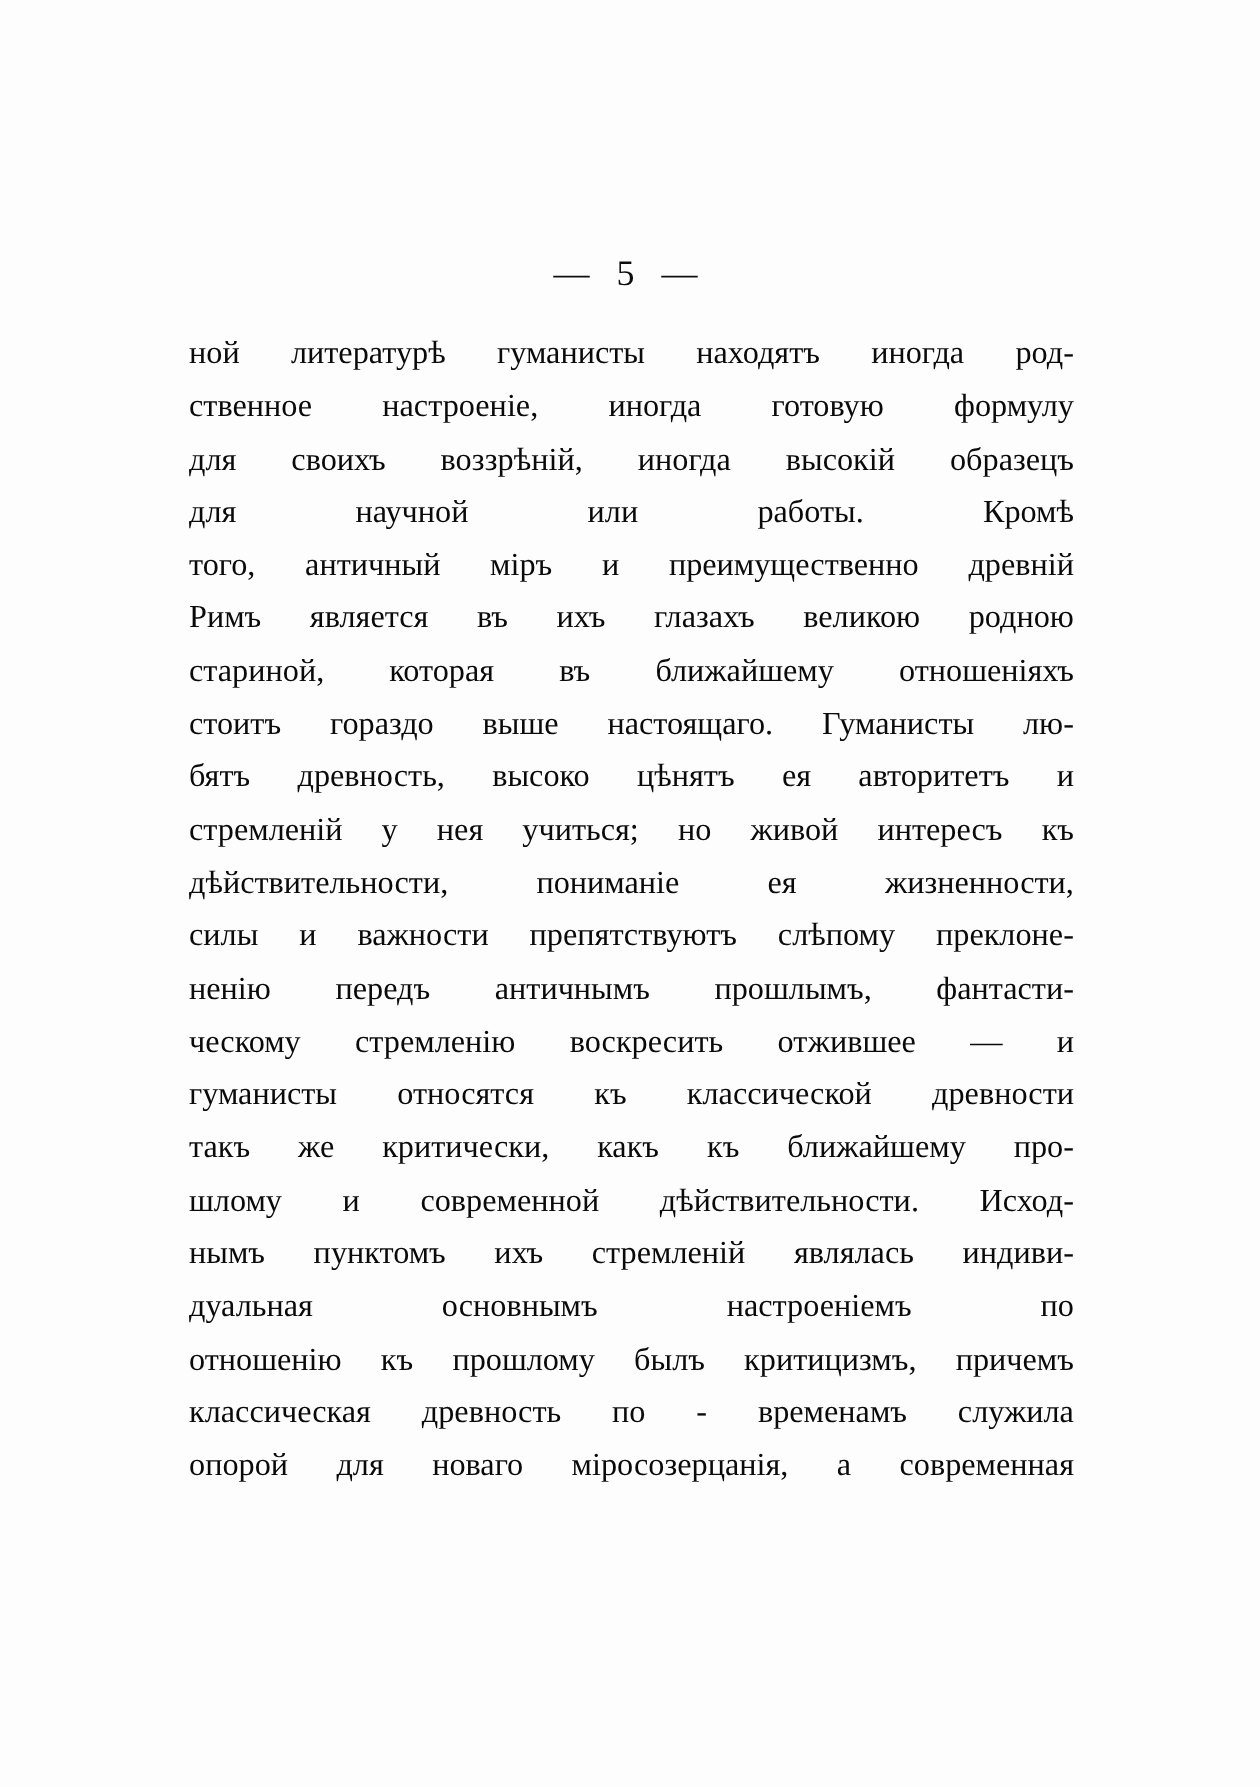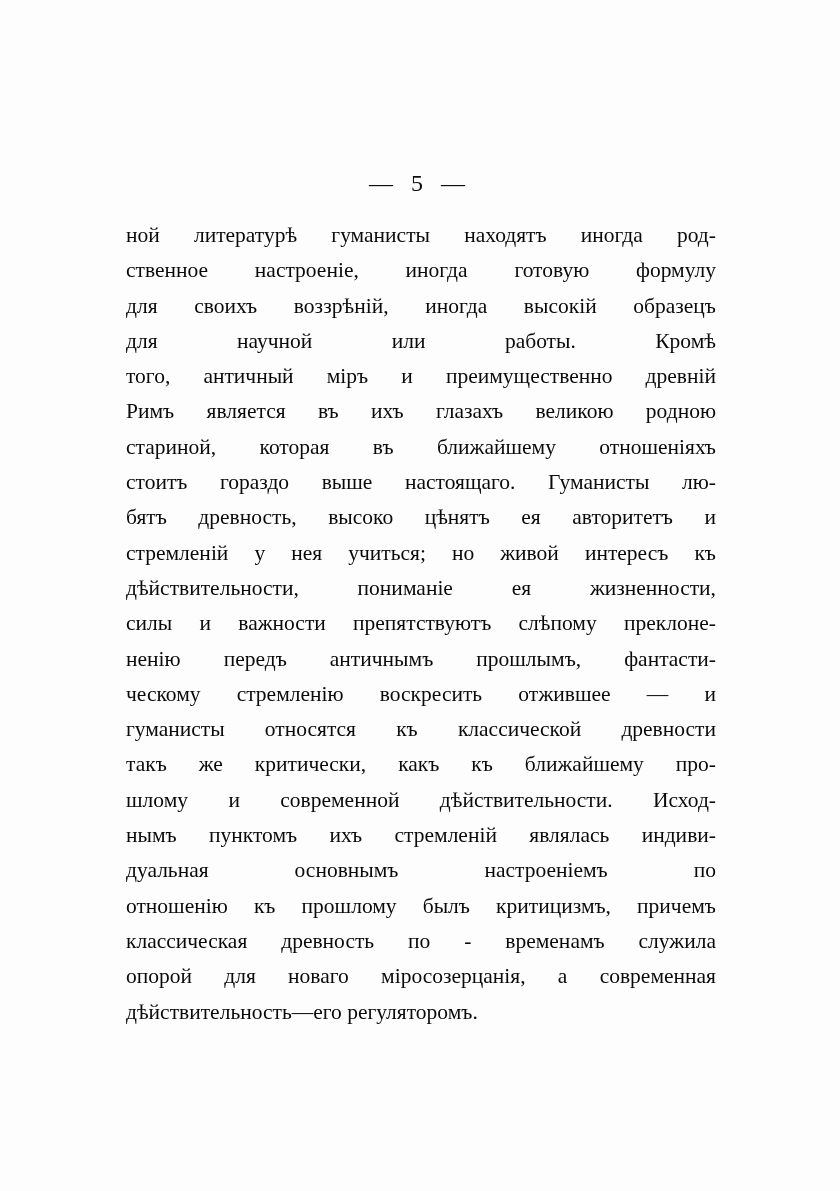--- a/index.html
+++ b/index.html
@@ -235,16 +235,15 @@
         <span class="w">служила</span>
       </span>
     <span class="line just">
         <span class="w">опорой</span>
         <span class="w">для</span>
         <span class="w">новаго</span>
         <span class="w">міросозерцанія,</span>
         <span class="w">а</span>
         <span class="w">современная</span>
       </span>
-    <span class="line last">дѣйствительность—его регуляторомъ.</span>
   </div>
 
 </div>
 
 </body></html>

